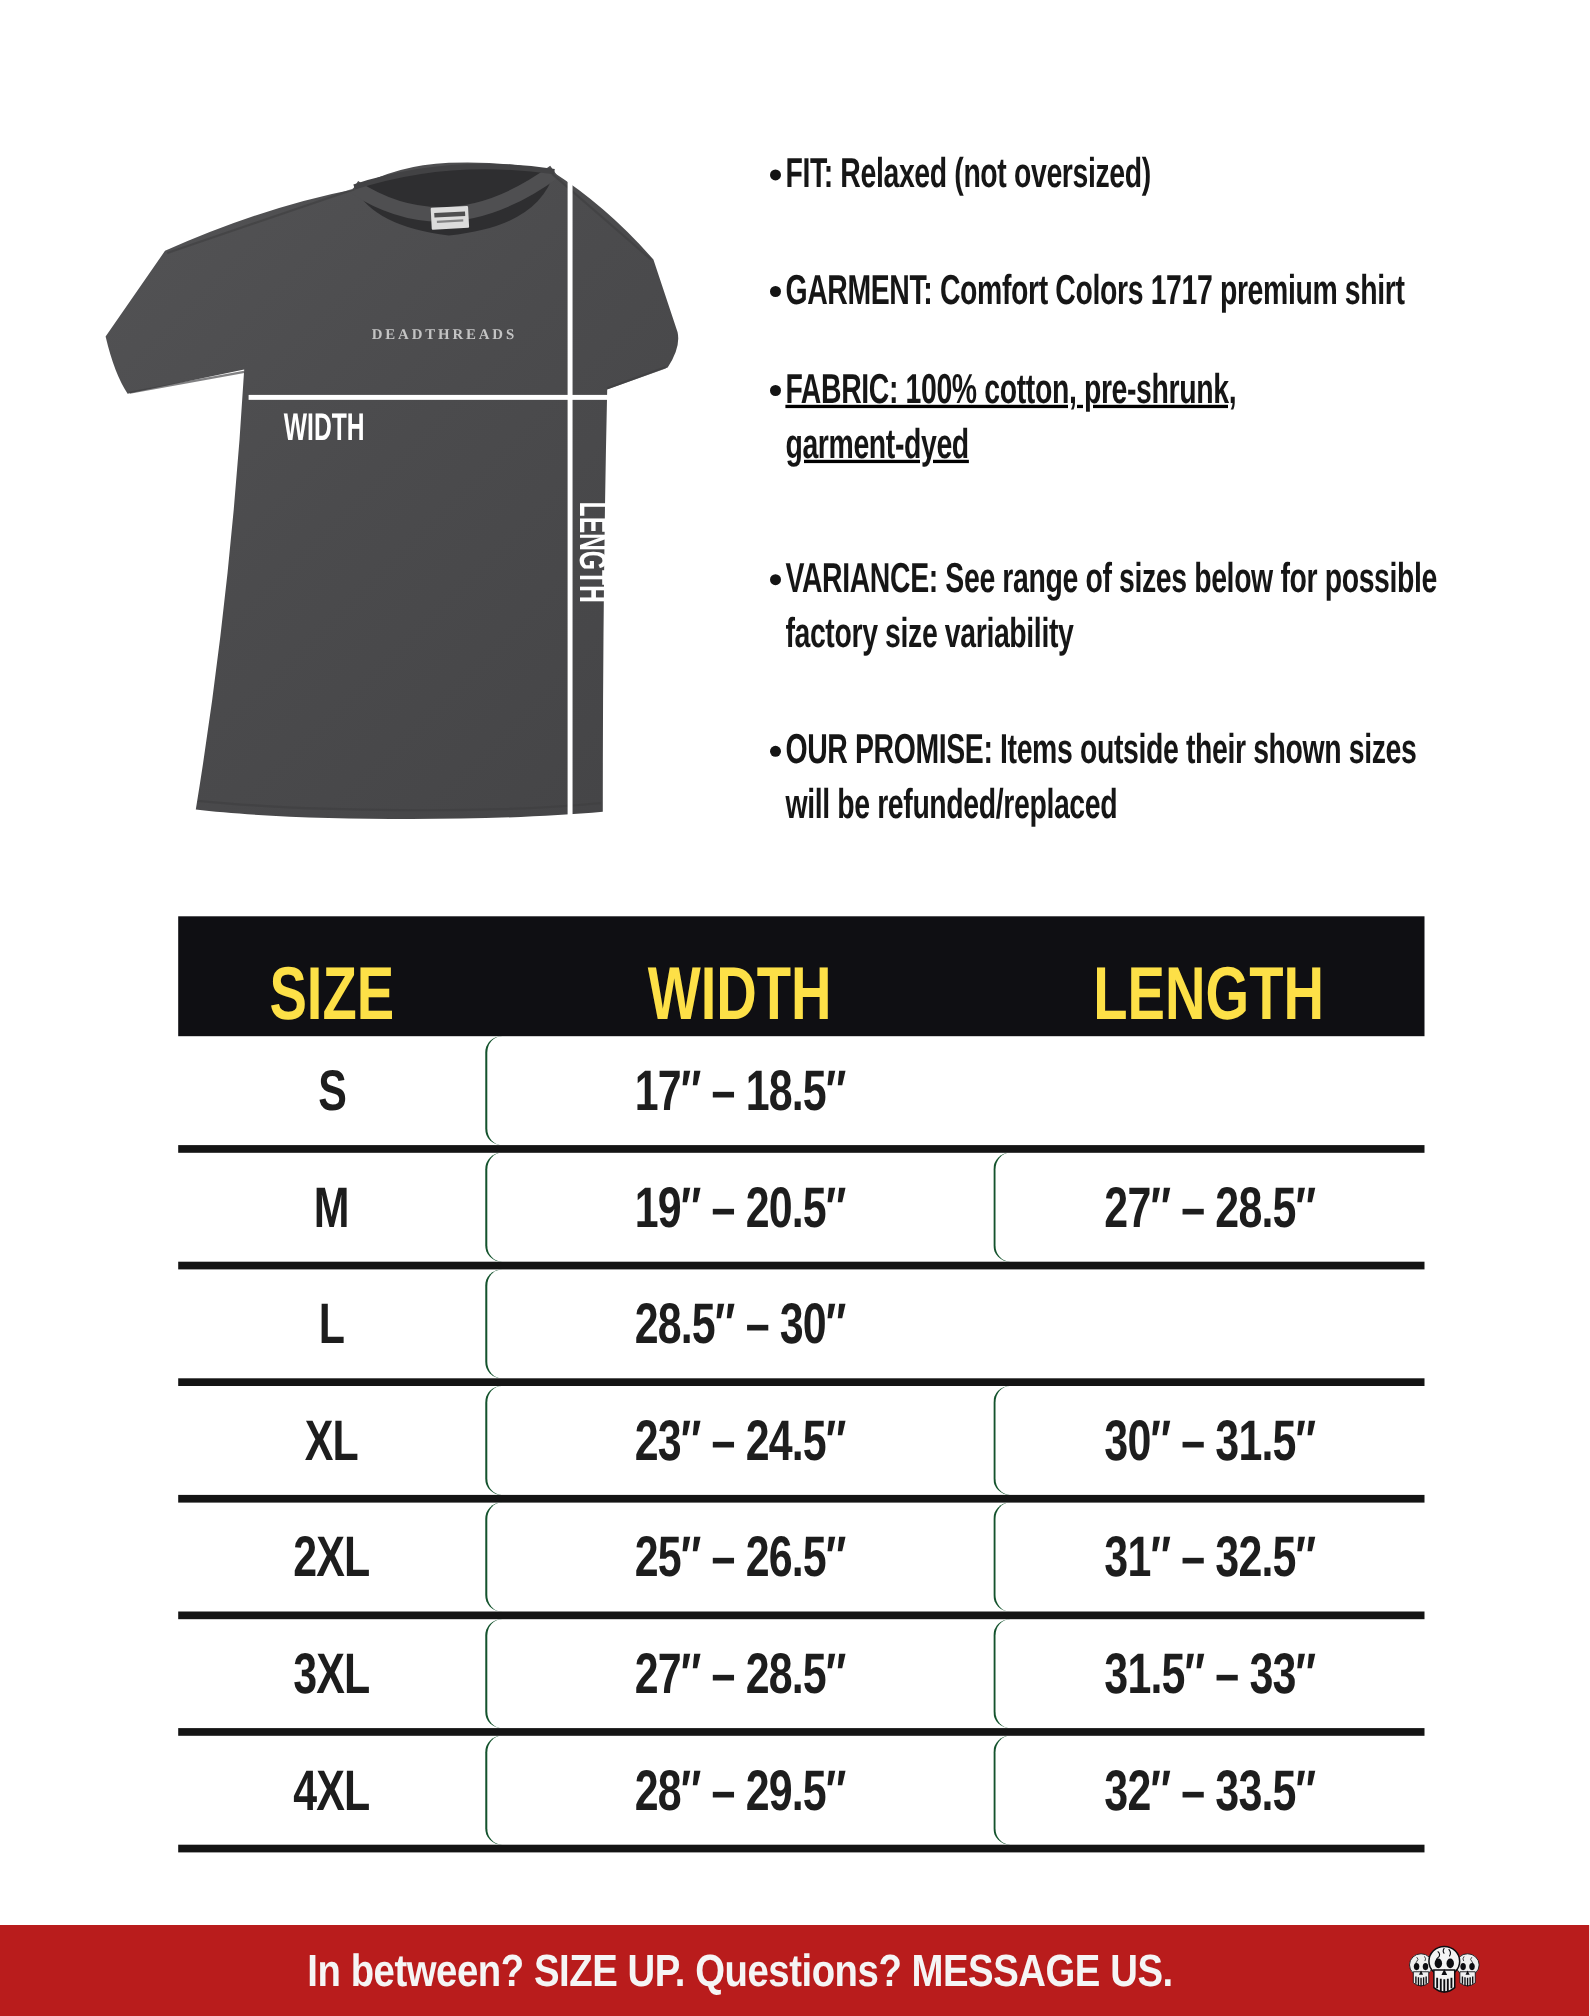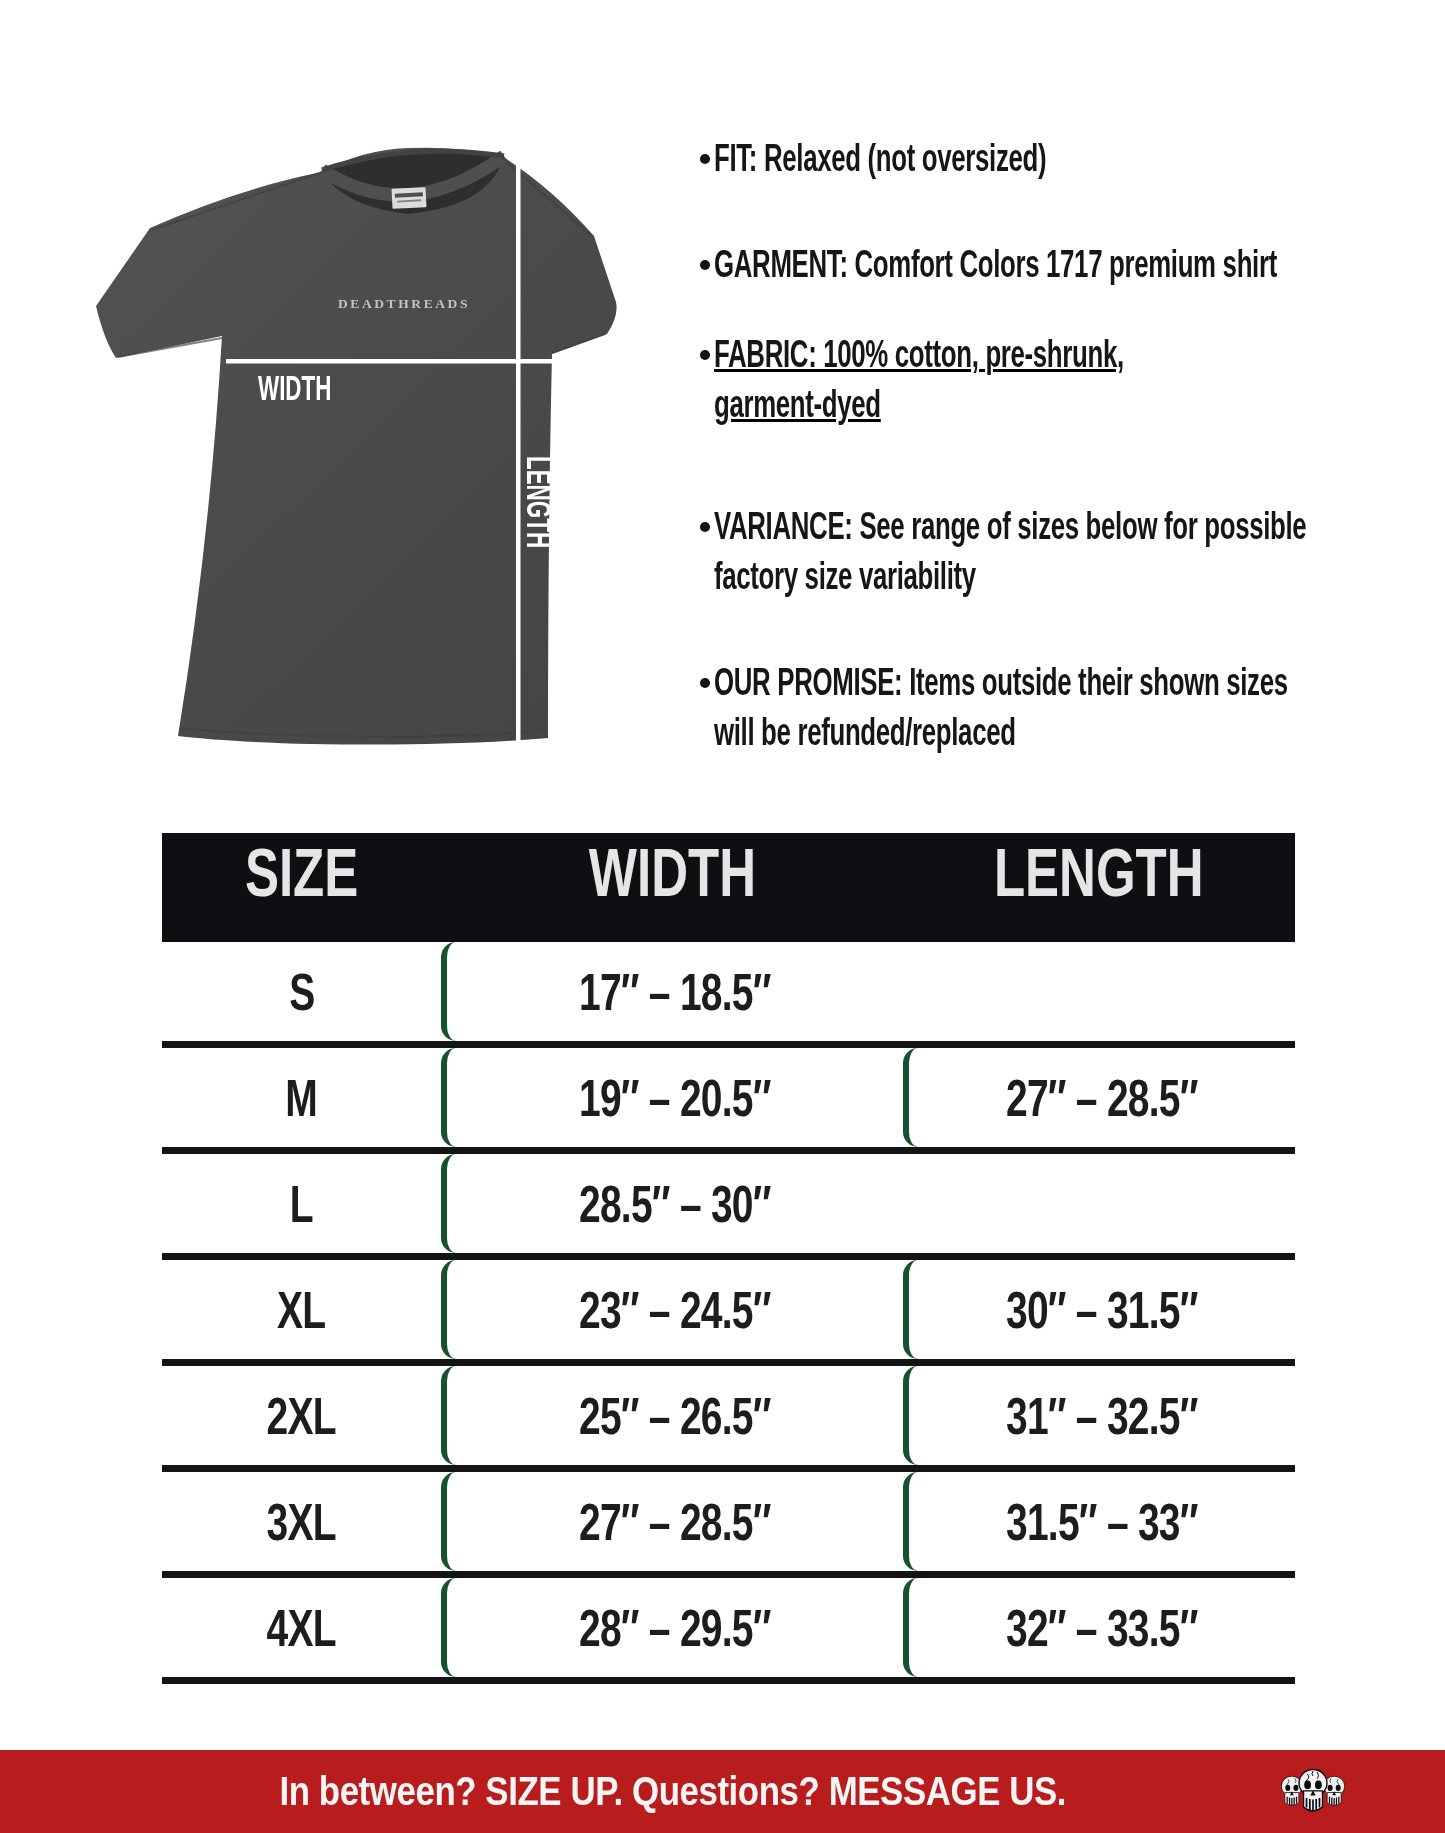--- a/index.html
+++ b/index.html
@@ -30,30 +30,30 @@
   .spec-item:nth-child(2) { top:106px; }
   .spec-item:nth-child(3) { top:196px;text-decoration:underline; }
   .spec-item:nth-child(4) { top:368px; }
   .spec-item:nth-child(5) { top:524px; }
 
   
   .size-table { position:absolute; left:162px; top:833px; width:1133px; }
   .thead, .trow { display:grid; grid-template-columns:279px 462px 392px; }
   .thead { height:109px; background:#0f0f13; }
   .th {
-    display:flex; align-items:flex-start; justify-content:center;
-    color:#e5e5e5; font-size:68px; font-weight:700;
+    display:flex; align-items:flex-end; justify-content:center;
+    color:#fde047; font-size:68px; font-weight:700;
   }
   .th .cond { display:inline-block; transform:scaleX(0.75); transform-origin:center; white-space:nowrap; letter-spacing:0; }
   .trow { height:106px; border-bottom:7px solid #141414; box-sizing:border-box; }
   .td {
     display:flex; align-items:center; justify-content:center;
     font-size:52px; font-weight:700; color:#1d1d1d;
   }
-  .td + .td { border-left:6px solid #14532d;border-radius:15px; }
+  .td + .td { border-left:2px solid #14532d;border-radius:15px; }
   .td .cond { display:inline-block; transform:scaleX(0.75); transform-origin:center; white-space:nowrap; letter-spacing:-1px; }
 
   
   .footer-bar {
     position:absolute; left:0; top:1750px; width:1445px; height:83px;
     background:#b91c1c; display:flex; align-items:center; justify-content:center;
   }
   .footer-msg {
     color:#f5f5f5; font-size:41px; font-weight:700; white-space:nowrap;
     transform:scaleX(0.85); transform-origin:center; margin-right:100px;

